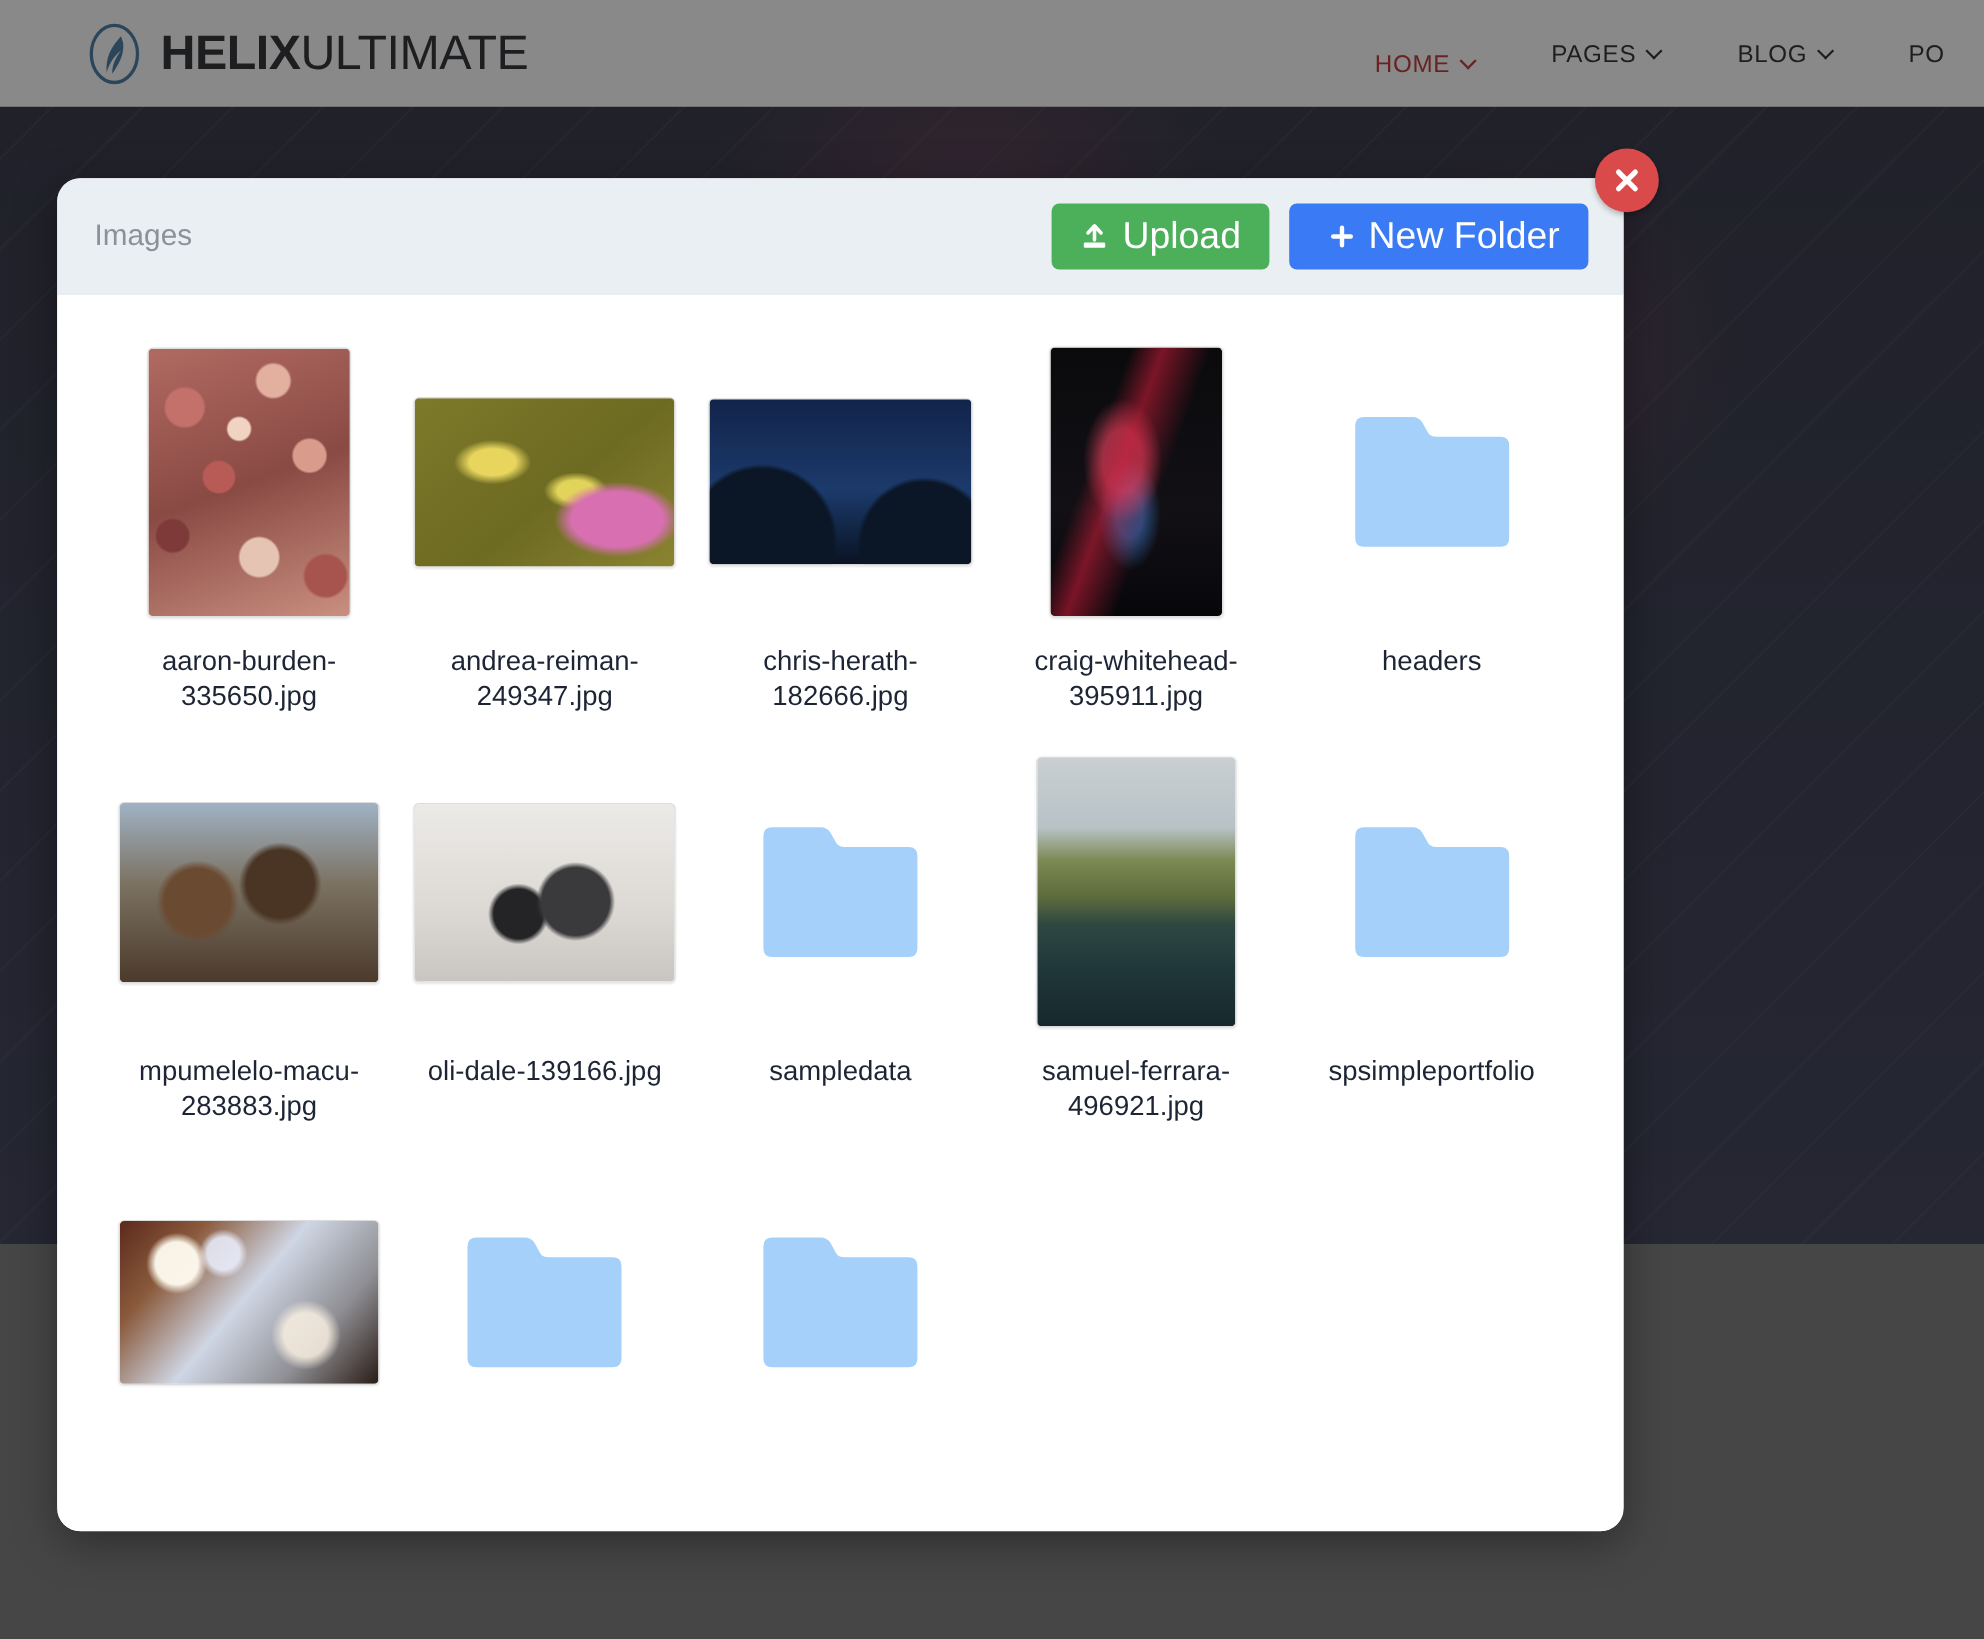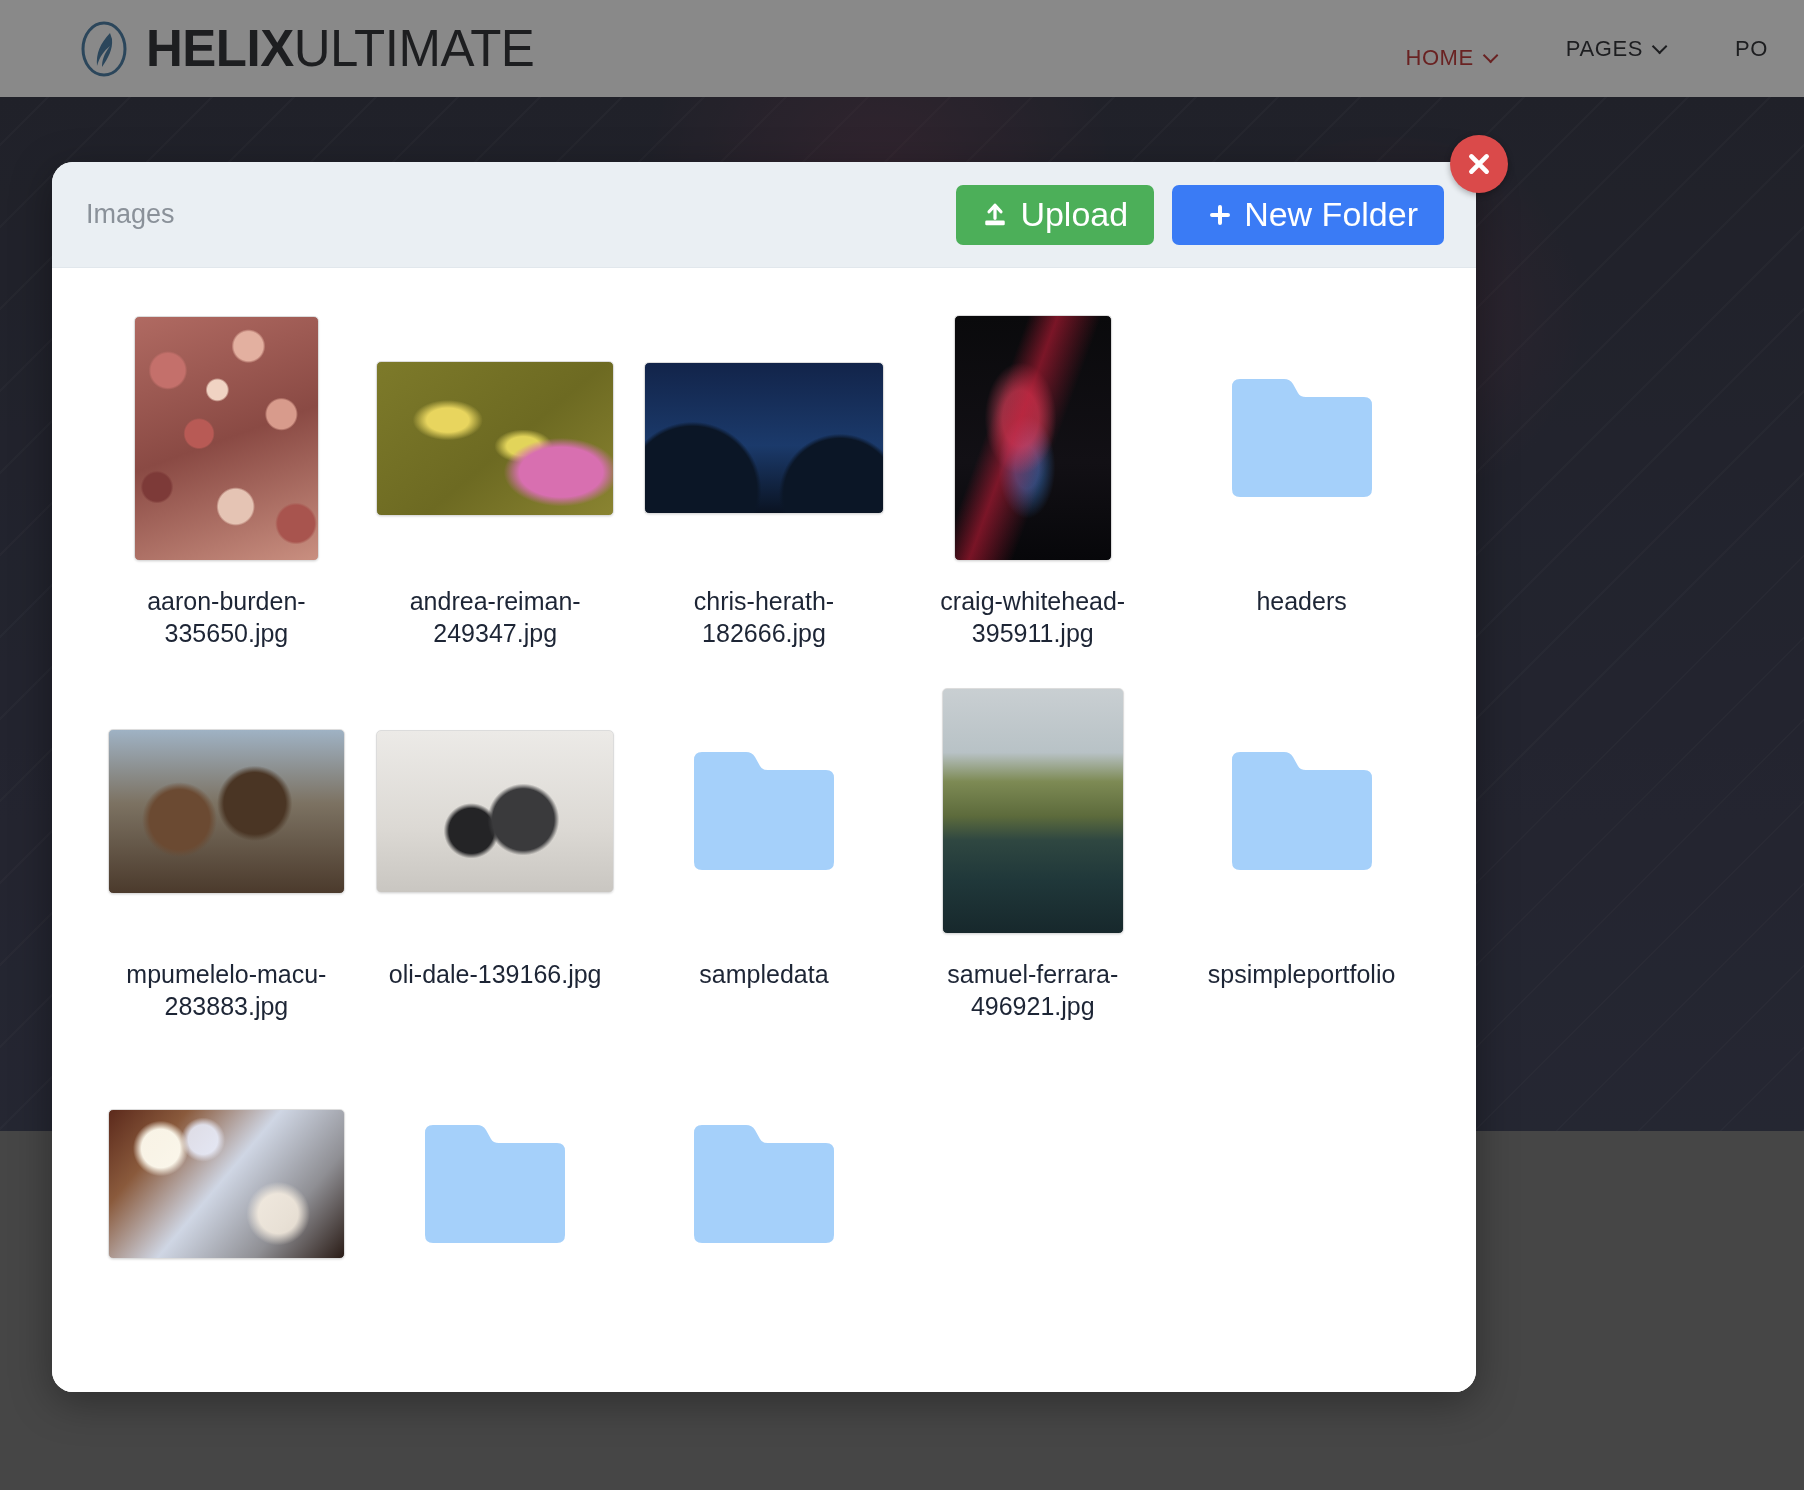--- a/index.html
+++ b/index.html
@@ -16,21 +16,21 @@
   .site-header {
     position: absolute; top: 0; left: 0;
     width: 1804px; height: 97px;
     background: #ffffff;
     display: flex; align-items: center;
     padding: 0 0 0 80px;
     z-index: 1;
   }
   .brand { display: flex; align-items: center; gap: 18px; }
   .brand-mark { width: 48px; height: 58px; flex: none; }
-  .brand-text { font-size: 51px; letter-spacing: -0.5px; white-space: nowrap; }
+  .brand-text { font-size: 44px; letter-spacing: -0.5px; white-space: nowrap; }
   .brand-text .b1 { font-weight: 700; color: #111218; }
   .brand-text .b2 { font-weight: 300; color: #111218; }
 
   .main-nav {
     position: absolute; right: 0; top: 0; height: 97px;
     display: flex; align-items: center; gap: 0;
     padding-right: 0;
   }
   .nav-item {
     display: flex; align-items: center; gap: 9px;
@@ -234,20 +234,24 @@
         <span class="b1">HELIX</span><span class="b2">ULTIMATE</span>
       </div>
     </div>
     <nav class="main-nav" id="main-nav">
         <div class="nav-item active">
           <span>HOME</span>
           <span class="caret"></span>
         </div>
         <div class="nav-item">
           <span>PAGES</span>
+          <span class="caret"></span>
+        </div>
+        <div class="nav-item">
+          <span>BLOG</span>
           <span class="caret"></span>
         </div>
         <div class="nav-item">
           <span>PO</span>
         </div>
       </nav>
   </div>
 
   <div class="overlay"></div>
 

